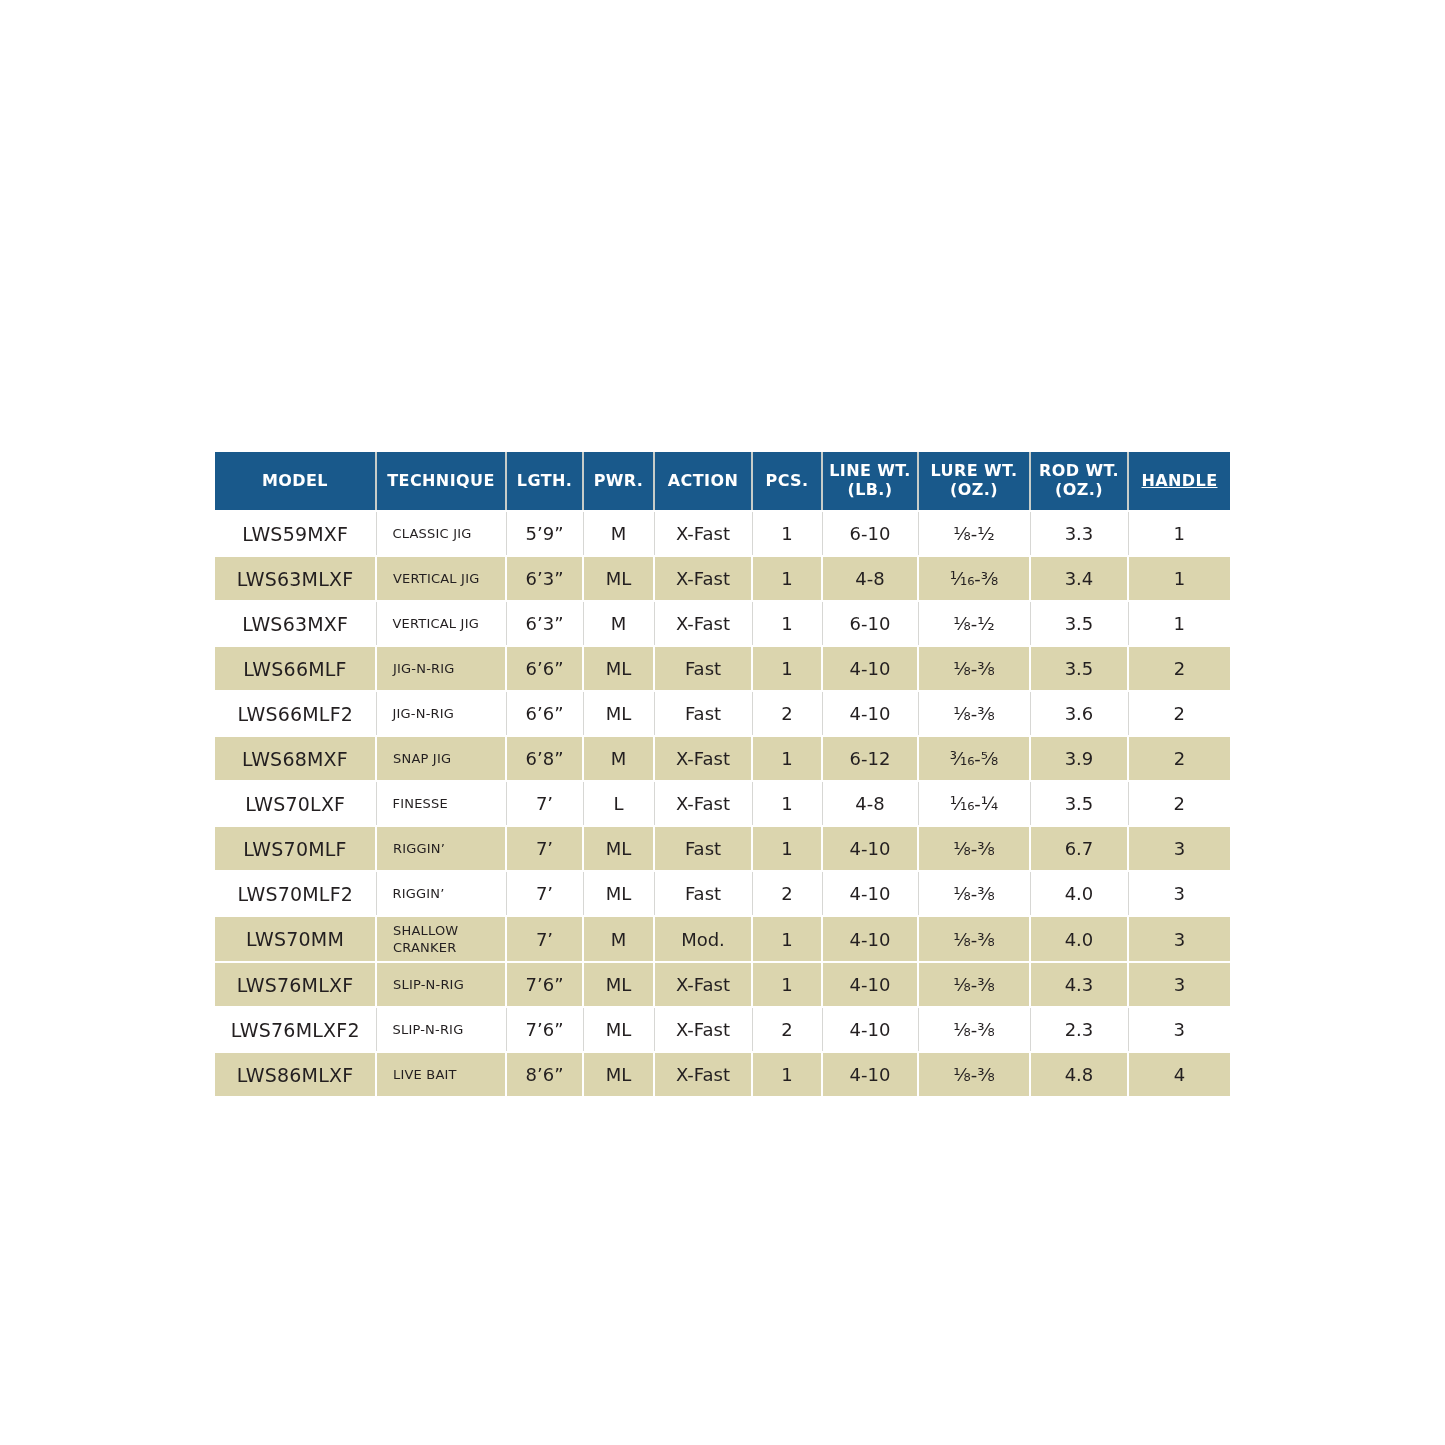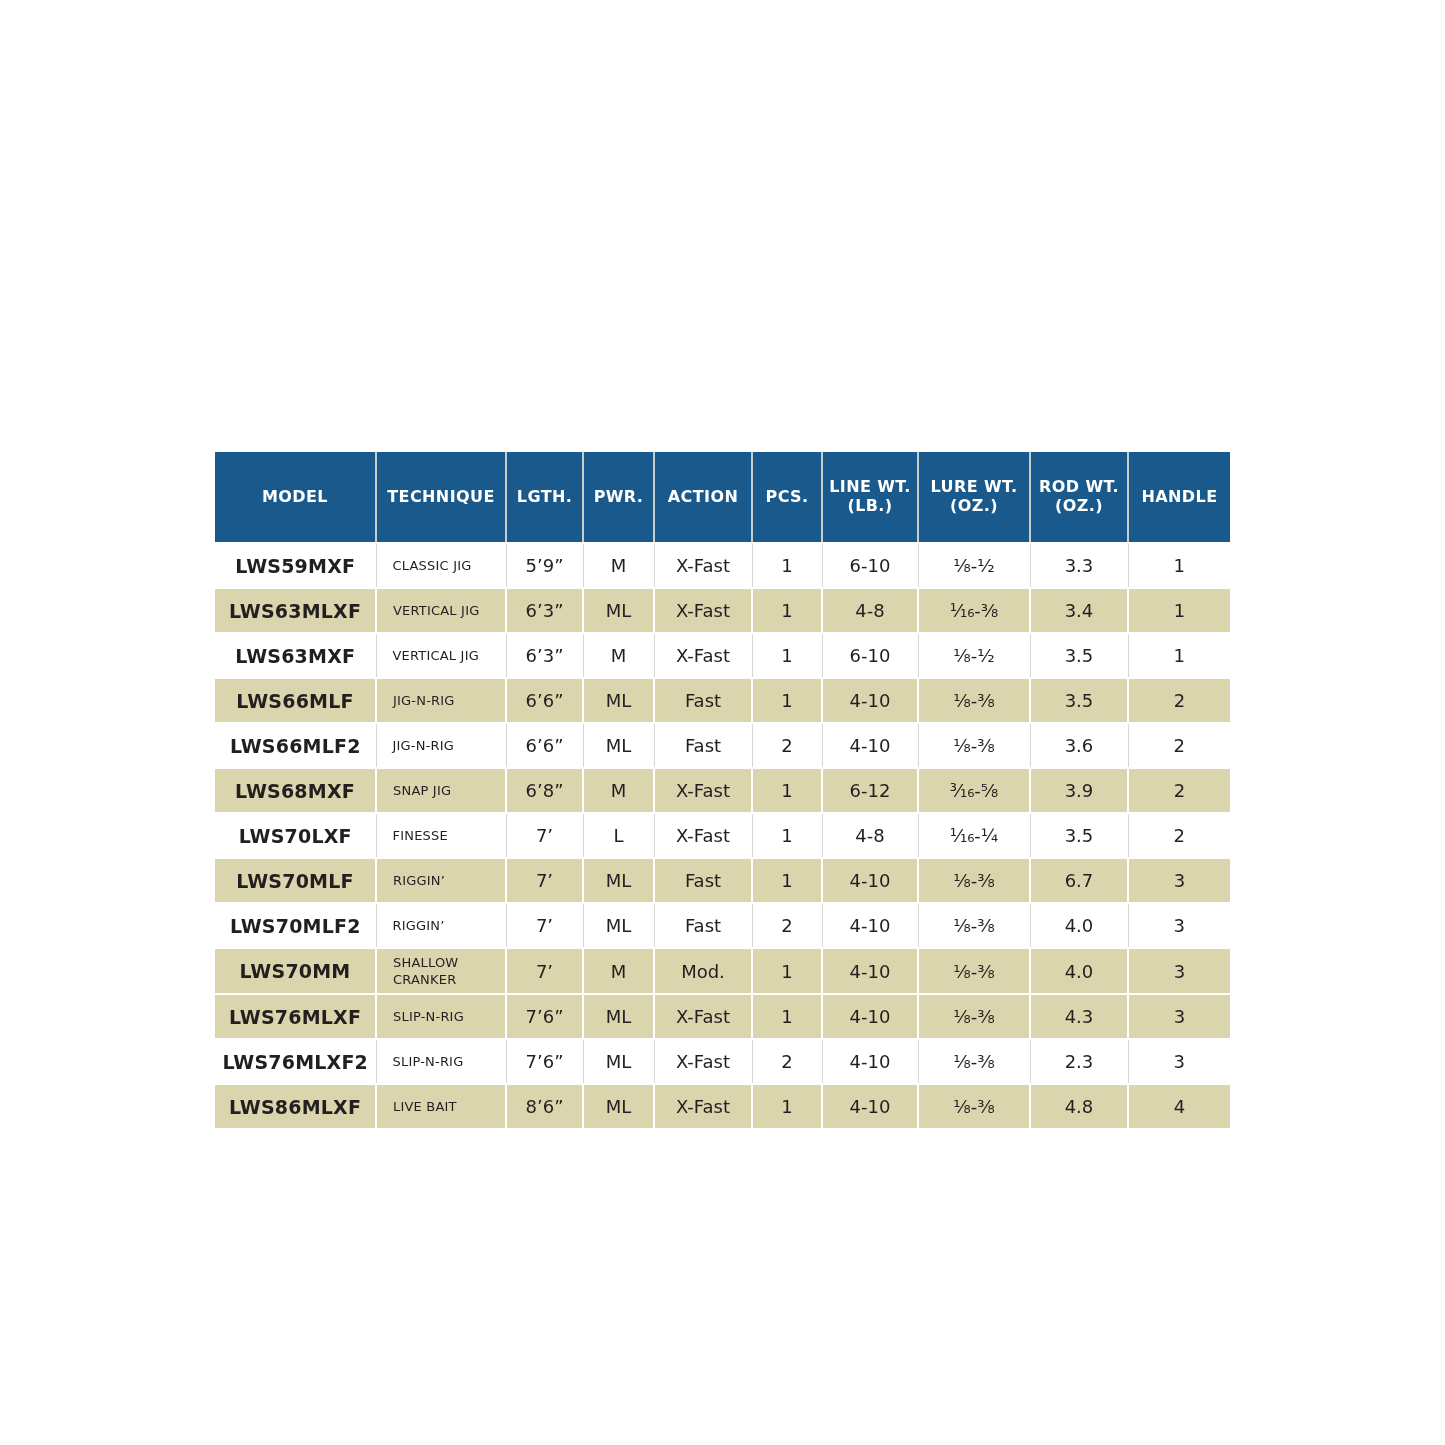--- a/index.html
+++ b/index.html
@@ -40,24 +40,24 @@
     line-height: 1.18;
     letter-spacing: 0.4px;
     height: 50px;
     text-align: center;
     vertical-align: middle;
     white-space: pre-line;
     border-left: 2px solid #C7CDC9;
     border-right: 2px solid #C7CDC9;
     border-top: 0;
     border-bottom: 2px solid #ffffff;
-    padding: 20px 1px;
+    padding: 4px 1px;
   }
   th:first-child { border-left: 0; }
-  th:last-child  { border-right: 0; }
+  th:last-child  { border-right: 0; text-decoration: underline; }
 
   td {
     height: 33px;
     text-align: center;
     vertical-align: middle;
     font-size: 18px;
     color: #231F20;
     border-top: 2px solid #ffffff;
     border-bottom: 2px solid #ffffff;
     padding: 0 2px;
@@ -70,21 +70,21 @@
   tr.shaded td {
     background: #DBD5AE;
     border-left: 2px solid #ffffff;
     border-right: 2px solid #ffffff;
   }
   tr td:first-child { border-left: 0; }
   tr td:last-child  { border-right: 0; }
   tbody tr:last-child td { border-bottom: 0; }
 
   td.col-model {
-    font-weight: bold;
+    font-weight: normal;
     font-size: 19px;
     letter-spacing: 0.2px;
   }
   td.col-technique {
     font-weight: normal;
     font-size: 13px;
     line-height: 17px;
     text-align: left;
     padding: 5px 2px 5px 16px;
     letter-spacing: 0.2px;

